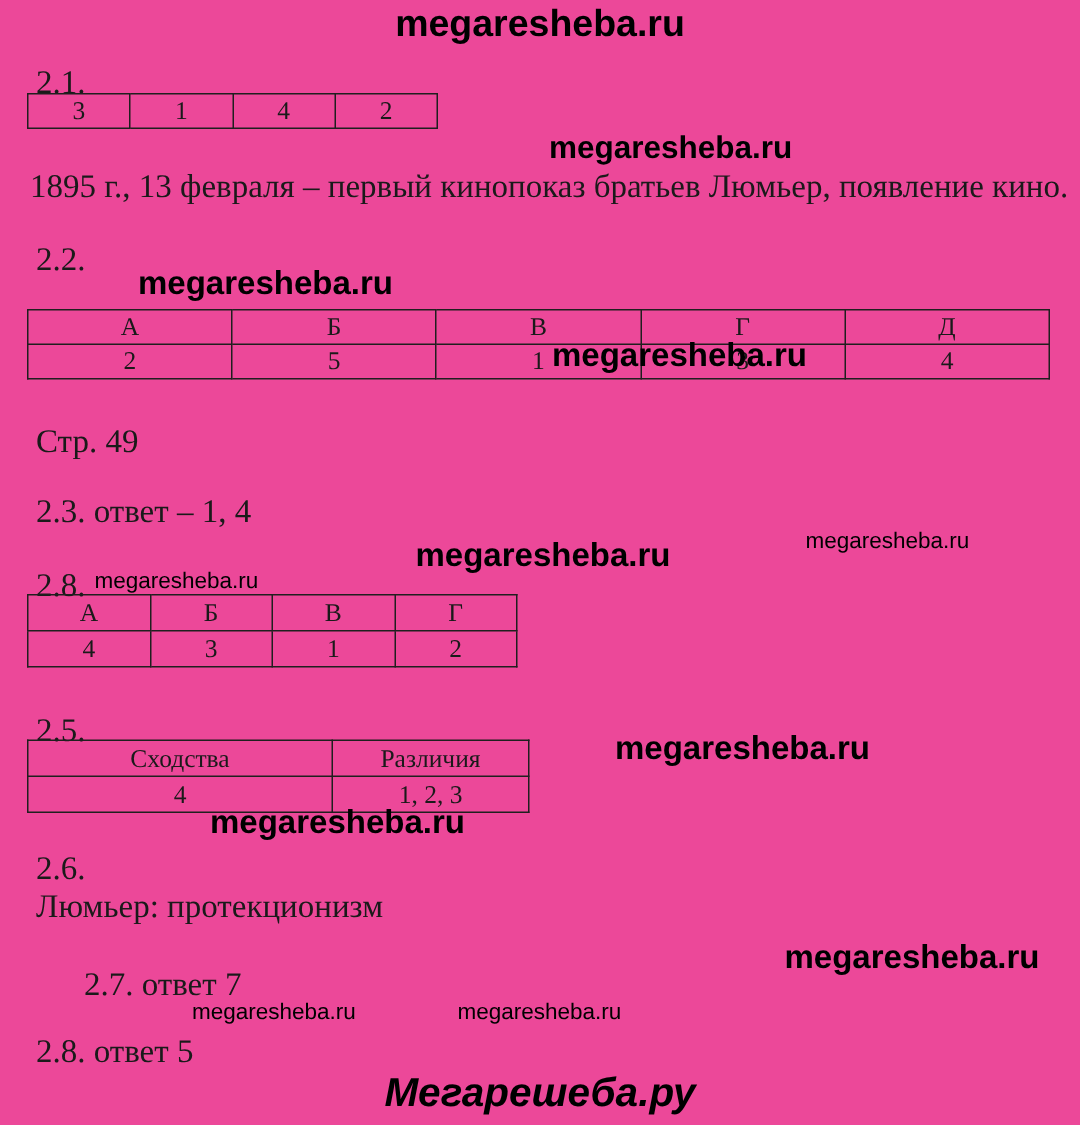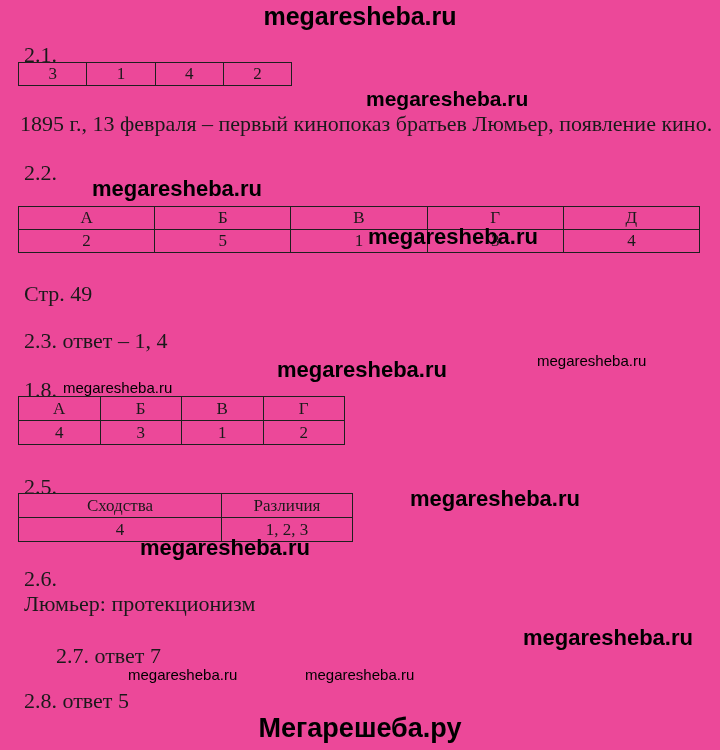--- a/index.html
+++ b/index.html
@@ -94,20 +94,21 @@
   .footer-brand {
     position: absolute;
     top: 713px;
     left: 50%;
     transform: translateX(-50%);
     font-family: "Liberation Sans", sans-serif;
     font-weight: bold;
     font-size: 27px;
     color: #000000;
     white-space: nowrap;
+    font-style: italic;
   }
 </style>
 </head>
 <body>
 
 <div class="page">
 
   <div class="wm wm-top">megaresheba.ru</div>
 
   <div class="line l-21">2.1.</div>
@@ -152,21 +153,21 @@
 
   <div class="wm wm-c">megaresheba.ru</div>
 
   <div class="line l-pref">Стр. 49</div>
 
   <div class="line l-23">2.3. ответ – 1, 4</div>
 
   <div class="wm wm-d">megaresheba.ru</div>
   <div class="wm-light wm-e">megaresheba.ru</div>
 
-  <div class="line l-24">1.8.</div>
+  <div class="line l-24">2.8.</div>
   <div class="wm-light wm-s24">megaresheba.ru</div>
 
   <table class="tbl t24">
     <tbody>
         <tr>
       <td>А</td>
       <td>Б</td>
       <td>В</td>
       <td>Г</td>
     </tr>

